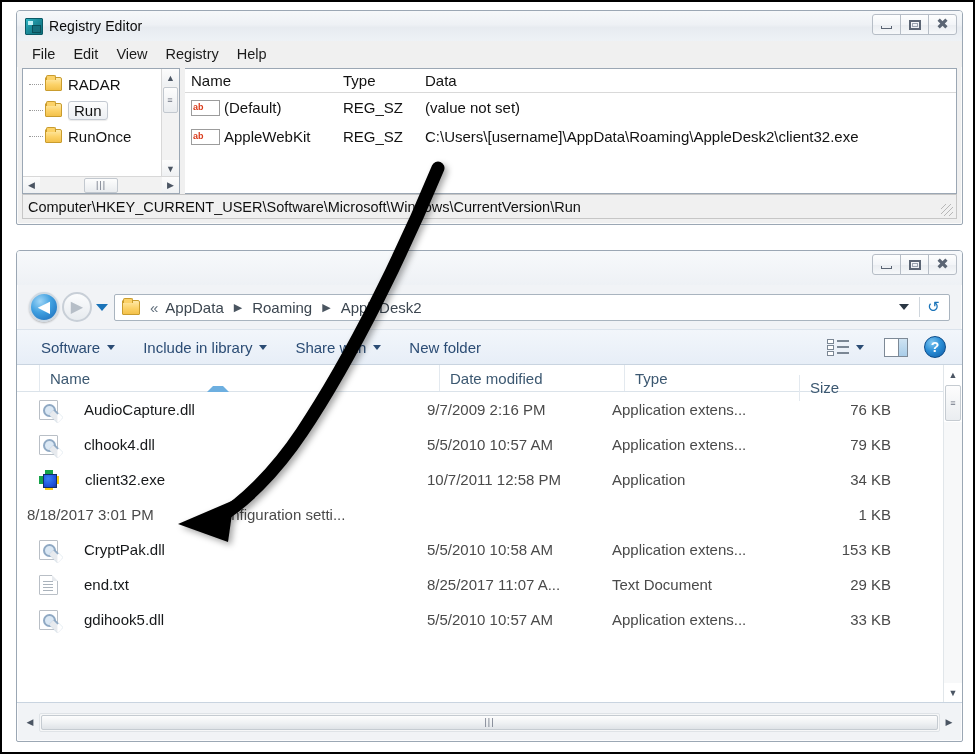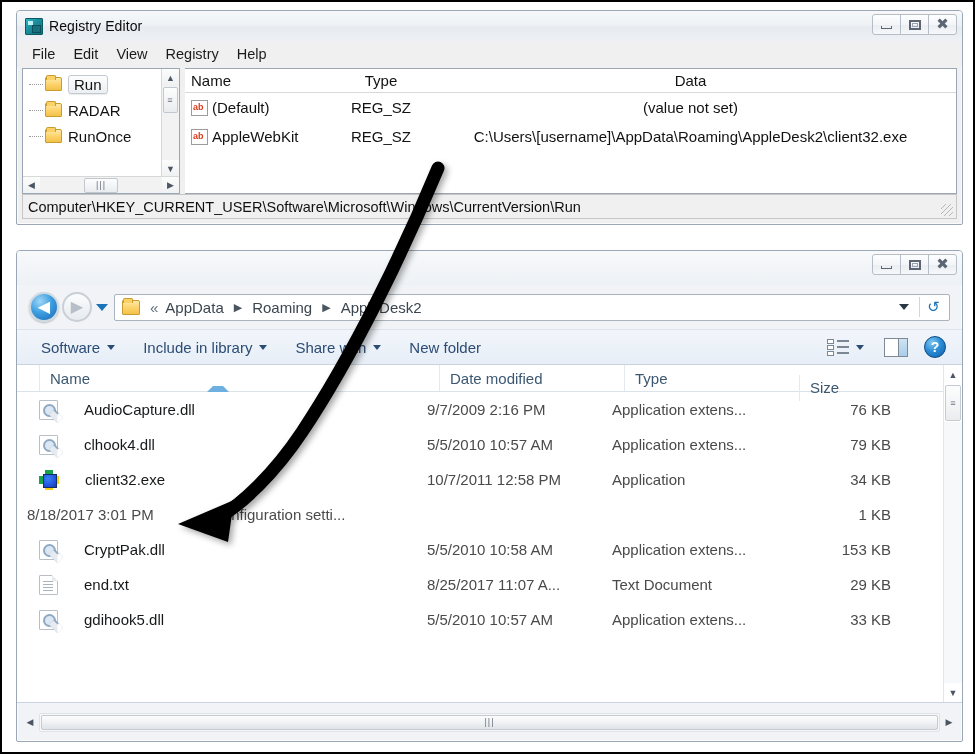--- a/index.html
+++ b/index.html
@@ -46,21 +46,21 @@
     color: #4a5568;
   }
   .winbtn:first-child { border-radius: 3px 0 0 3px; margin-left: 0; }
   .winbtn:last-child  { border-radius: 0 3px 3px 0; }
   .glyph-min { width: 11px; height: 3px; border: 1px solid #5b6574; border-top: none; background: transparent; margin-top: 5px;}
   .glyph-max { width: 12px; height: 10px; border: 2px solid #5b6574; position: relative; }
   .glyph-max::after { content:""; position:absolute; inset:1px; border:1px solid #9aa3b0; }
   .glyph-close { font-size: 15px; color: #5b6574; line-height: 1; font-family: "DejaVu Sans", sans-serif; }
 
   
-  #regedit { left: 14px; top: 8px; width: 947px; height: 215px; text-align: center; }
+  #regedit { left: 14px; top: 8px; width: 947px; height: 215px; }
   .regicon {
     width: 18px; height: 17px; margin-left: 8px; position: relative; flex: none;
     background: linear-gradient(135deg,#2fb6c4 0%, #1d8f9e 40%, #0d6d7a 100%);
     border: 1px solid #0a5a66;
     border-radius: 1px;
   }
   .regicon::before {
     content:""; position:absolute; left:2px; top:2px; width:5px; height:4px;
     background:#bff0f6;
   }
@@ -132,21 +132,21 @@
     display: flex; height: 24px; align-items: center;
     border-bottom: 1px solid #d9d9d9; background: #ffffff;
   }
   .reghead div { font-size: 15px; color: #121212; padding-left: 6px; }
   .regrow { display:flex; align-items:center; height: 29px; }
   .regrow div { font-size: 15px; color: #121212; padding-left: 6px; white-space: nowrap; }
   .col-name { width: 152px; display:flex; align-items:center; }
   .col-type { width: 82px; }
   .col-data { flex: 1; }
   .abicon {
-    width: 17px; height: 16px; flex:none; margin-right: 4px; position: relative;
+    width: 29px; height: 16px; flex:none; margin-right: 4px; position: relative;
     background: #ffffff; border: 1px solid #9c9c9c;
   }
   .abicon span {
     position:absolute; left:1px; top:0px; font-size:9px; font-weight:bold;
     color:#d93a1a; font-family:"Liberation Sans",sans-serif; line-height:12px;
   }
   .statusbar {
     position: absolute; left: 5px; right: 5px; bottom: 5px; height: 25px;
     background: #f0f0f0; border: 1px solid #c6c6c6;
     display: flex; align-items: center;
@@ -399,29 +399,29 @@
       <div class="menuitem">Edit</div>
       <div class="menuitem">View</div>
       <div class="menuitem">Registry</div>
       <div class="menuitem">Help</div>
     </div>
 
     <div class="regbody">
 
       <div class="treepane">
         <div style="padding-top:2px; padding-right:20px;">
+          <div class="treerow">
+            <div class="dots"></div>
+            <div class="folder"></div>
+            <span class="lbl">RADAR</span>
+          </div>
           <div class="treerow selected">
             <div class="dots"></div>
             <div class="folder"></div>
             <span class="lbl">Run</span>
-          </div>
-          <div class="treerow">
-            <div class="dots"></div>
-            <div class="folder"></div>
-            <span class="lbl">RADAR</span>
           </div>
           <div class="treerow">
             <div class="dots"></div>
             <div class="folder"></div>
             <span class="lbl">RunOnce</span>
           </div>
         </div>
 
         <div class="vscroll-tree">
           <div class="sb-arrow">▲</div>

